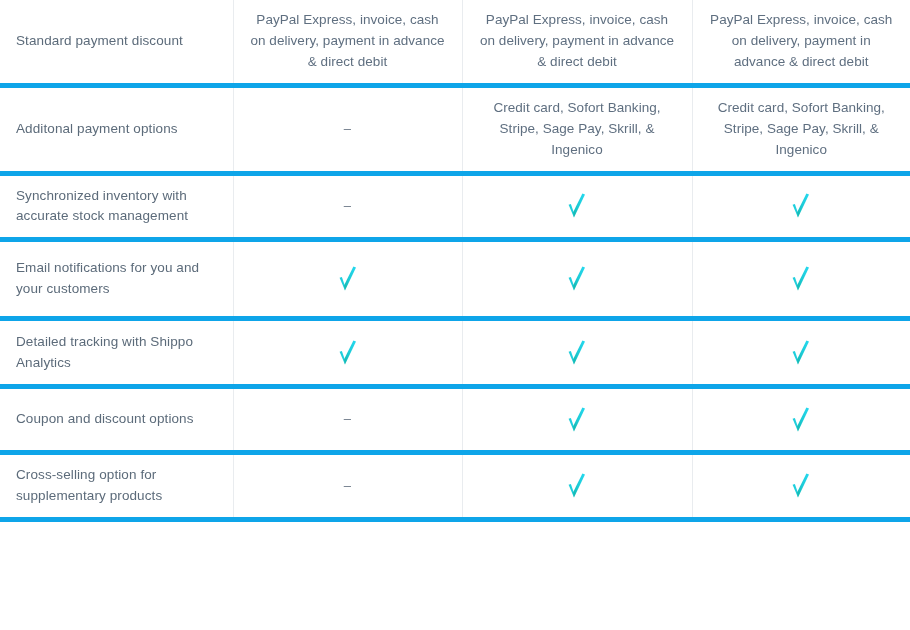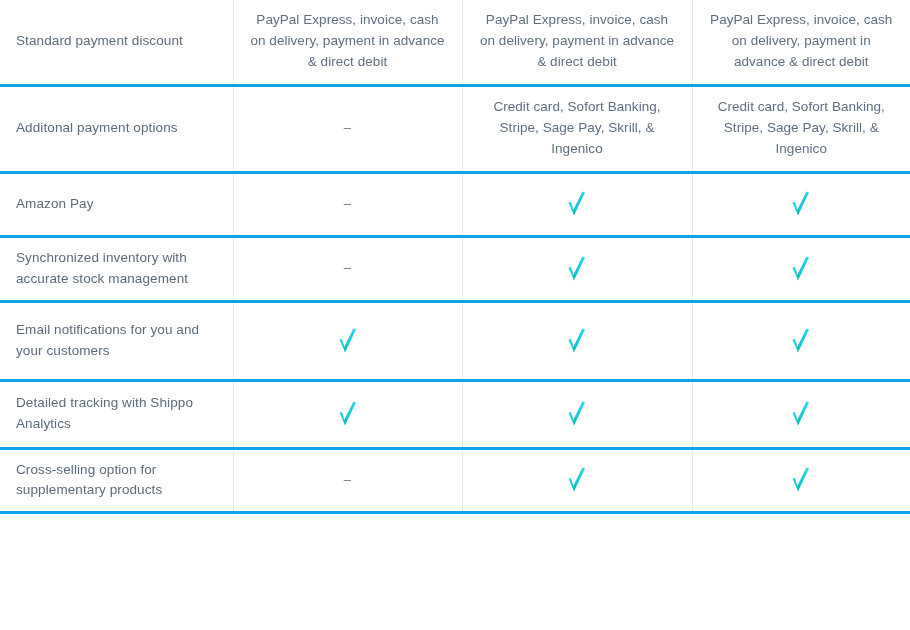--- a/index.html
+++ b/index.html
@@ -26,21 +26,21 @@
   .comparison-table col.col-plan    { width: 229px; }
   .comparison-table col.col-plan-2  { width: 230px; }
   .comparison-table col.col-plan-3  { width: 218px; }
 
   .comparison-table tr {
     border-bottom: 1px solid #e9ecef;
   }
 
   .comparison-table td {
     border-right: 1px solid #e9ecef;
-    border-bottom: 3px solid #0ea5e9;
+    border-bottom: 5px solid #0ea5e9;
     padding: 10px 16px;
     vertical-align: middle;
     font-size: 13.5px;
     line-height: 1.55;
     margin-left: 44px;
   }
   .comparison-table td:last-child {
     border-right: none;
   }
 
@@ -108,32 +108,20 @@
         <td class="cell-value"><span>PayPal Express, invoice, cash on delivery, payment in advance &amp; direct debit</span></td>
         <td class="cell-value"><span>PayPal Express, invoice, cash on delivery, payment in advance &amp; direct debit</span></td>
         <td class="cell-value"><span>PayPal Express, invoice, cash on delivery, payment in advance &amp; direct debit</span></td>
       </tr>
       <tr class="r1">
         <td class="cell-feature"><span>Additonal payment options</span></td>
         <td class="cell-value"><span class="dash">–</span></td>
         <td class="cell-value"><span>Credit card, Sofort Banking, Stripe, Sage Pay, Skrill, &amp; Ingenico</span></td>
         <td class="cell-value"><span>Credit card, Sofort Banking, Stripe, Sage Pay, Skrill, &amp; Ingenico</span></td>
       </tr>
-      <tr class="r2">
-        <td class="cell-feature"><span>Amazon Pay</span></td>
-        <td class="cell-value"><span class="dash">–</span></td>
-        <td class="cell-value"><span class="check-icon"><svg viewBox="0 0 22 30" xmlns="http://www.w3.org/2000/svg">
-              <path d="M2.6 13.8 L8.0 26.6 L8.0 22.0 L4.9 13.0 Z" fill="url(#checkGrad)"></path>
-              <path d="M8.0 26.6 L19.0 3.4 L16.4 2.6 L7.0 21.6 Z" fill="url(#checkGrad)"></path>
-            </svg></span></td>
-        <td class="cell-value"><span class="check-icon"><svg viewBox="0 0 22 30" xmlns="http://www.w3.org/2000/svg">
-              <path d="M2.6 13.8 L8.0 26.6 L8.0 22.0 L4.9 13.0 Z" fill="url(#checkGrad)"></path>
-              <path d="M8.0 26.6 L19.0 3.4 L16.4 2.6 L7.0 21.6 Z" fill="url(#checkGrad)"></path>
-            </svg></span></td>
-      </tr>
       <tr class="r4">
         <td class="cell-feature"><span>Synchronized inventory with accurate stock management</span></td>
         <td class="cell-value"><span class="dash">–</span></td>
         <td class="cell-value"><span class="check-icon"><svg viewBox="0 0 22 30" xmlns="http://www.w3.org/2000/svg">
               <path d="M2.6 13.8 L8.0 26.6 L8.0 22.0 L4.9 13.0 Z" fill="url(#checkGrad)"></path>
               <path d="M8.0 26.6 L19.0 3.4 L16.4 2.6 L7.0 21.6 Z" fill="url(#checkGrad)"></path>
             </svg></span></td>
         <td class="cell-value"><span class="check-icon"><svg viewBox="0 0 22 30" xmlns="http://www.w3.org/2000/svg">
               <path d="M2.6 13.8 L8.0 26.6 L8.0 22.0 L4.9 13.0 Z" fill="url(#checkGrad)"></path>
               <path d="M8.0 26.6 L19.0 3.4 L16.4 2.6 L7.0 21.6 Z" fill="url(#checkGrad)"></path>
@@ -162,20 +150,32 @@
             </svg></span></td>
         <td class="cell-value"><span class="check-icon"><svg viewBox="0 0 22 30" xmlns="http://www.w3.org/2000/svg">
               <path d="M2.6 13.8 L8.0 26.6 L8.0 22.0 L4.9 13.0 Z" fill="url(#checkGrad)"></path>
               <path d="M8.0 26.6 L19.0 3.4 L16.4 2.6 L7.0 21.6 Z" fill="url(#checkGrad)"></path>
             </svg></span></td>
         <td class="cell-value"><span class="check-icon"><svg viewBox="0 0 22 30" xmlns="http://www.w3.org/2000/svg">
               <path d="M2.6 13.8 L8.0 26.6 L8.0 22.0 L4.9 13.0 Z" fill="url(#checkGrad)"></path>
               <path d="M8.0 26.6 L19.0 3.4 L16.4 2.6 L7.0 21.6 Z" fill="url(#checkGrad)"></path>
             </svg></span></td>
       </tr>
+      <tr class="r7">
+        <td class="cell-feature"><span>Coupon and discount options</span></td>
+        <td class="cell-value"><span class="dash">–</span></td>
+        <td class="cell-value"><span class="check-icon"><svg viewBox="0 0 22 30" xmlns="http://www.w3.org/2000/svg">
+              <path d="M2.6 13.8 L8.0 26.6 L8.0 22.0 L4.9 13.0 Z" fill="url(#checkGrad)"></path>
+              <path d="M8.0 26.6 L19.0 3.4 L16.4 2.6 L7.0 21.6 Z" fill="url(#checkGrad)"></path>
+            </svg></span></td>
+        <td class="cell-value"><span class="check-icon"><svg viewBox="0 0 22 30" xmlns="http://www.w3.org/2000/svg">
+              <path d="M2.6 13.8 L8.0 26.6 L8.0 22.0 L4.9 13.0 Z" fill="url(#checkGrad)"></path>
+              <path d="M8.0 26.6 L19.0 3.4 L16.4 2.6 L7.0 21.6 Z" fill="url(#checkGrad)"></path>
+            </svg></span></td>
+      </tr>
       <tr class="r8">
         <td class="cell-feature"><span>Cross-selling option for supplementary products</span></td>
         <td class="cell-value"><span class="dash">–</span></td>
         <td class="cell-value"><span class="check-icon"><svg viewBox="0 0 22 30" xmlns="http://www.w3.org/2000/svg">
               <path d="M2.6 13.8 L8.0 26.6 L8.0 22.0 L4.9 13.0 Z" fill="url(#checkGrad)"></path>
               <path d="M8.0 26.6 L19.0 3.4 L16.4 2.6 L7.0 21.6 Z" fill="url(#checkGrad)"></path>
             </svg></span></td>
         <td class="cell-value"><span class="check-icon"><svg viewBox="0 0 22 30" xmlns="http://www.w3.org/2000/svg">
               <path d="M2.6 13.8 L8.0 26.6 L8.0 22.0 L4.9 13.0 Z" fill="url(#checkGrad)"></path>
               <path d="M8.0 26.6 L19.0 3.4 L16.4 2.6 L7.0 21.6 Z" fill="url(#checkGrad)"></path>

